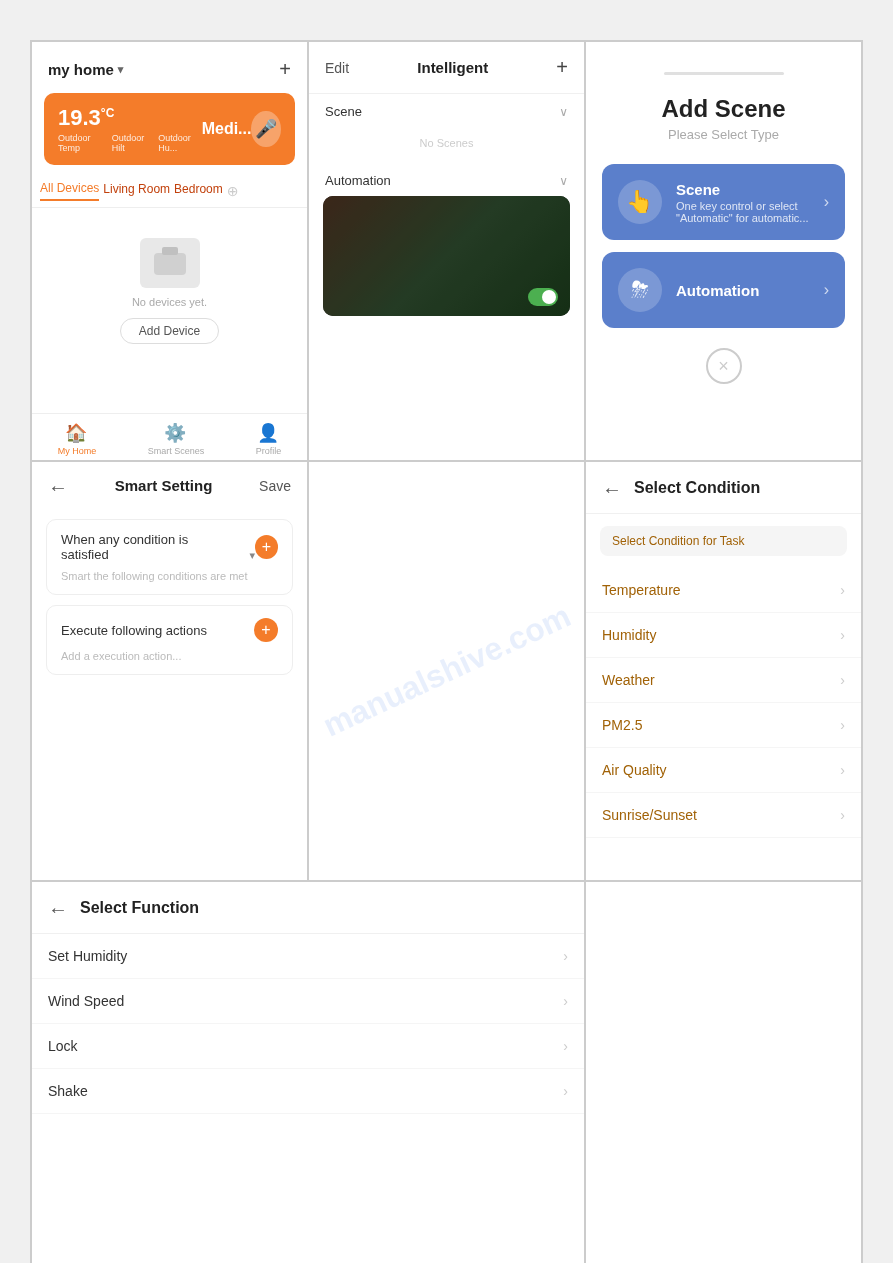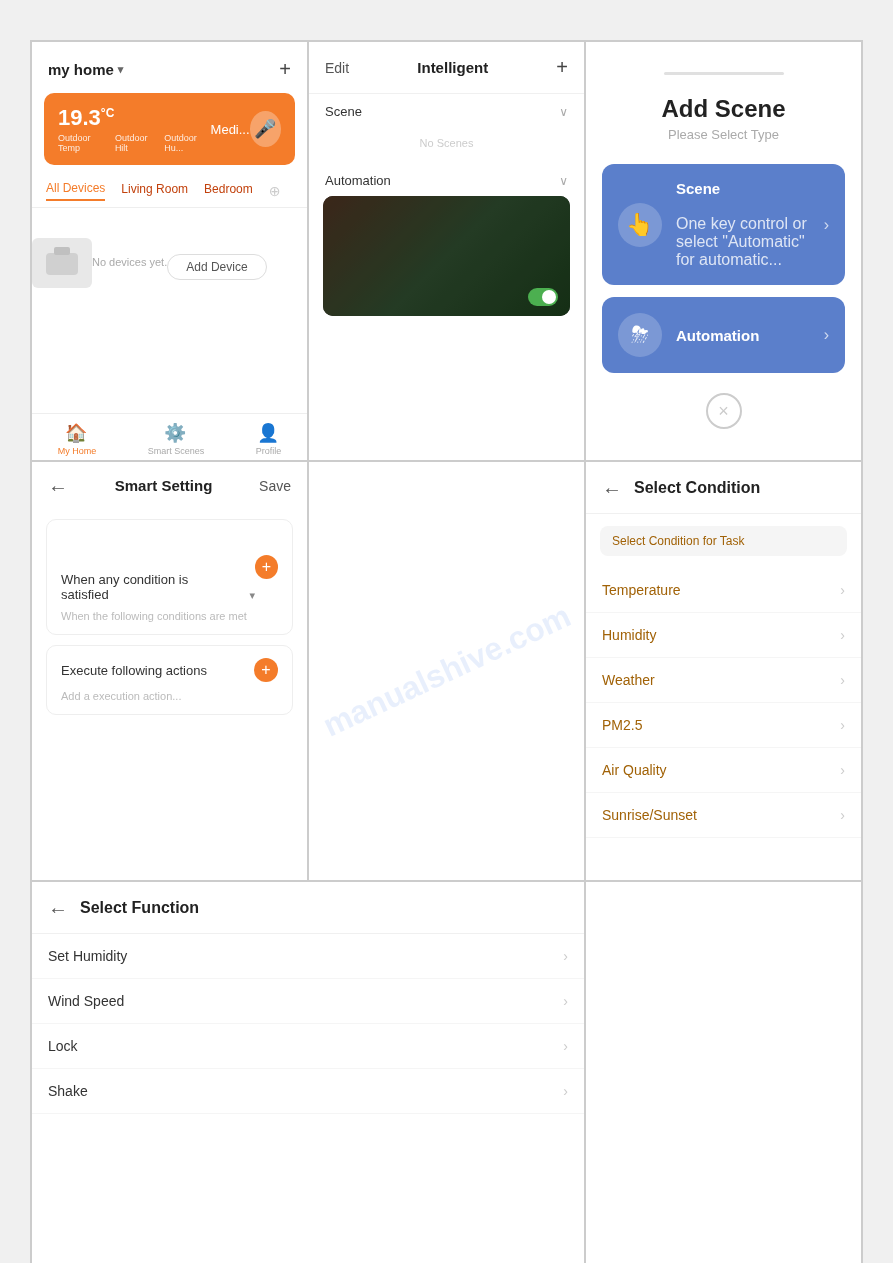--- a/index.html
+++ b/index.html
@@ -58,48 +58,48 @@
       display: flex;
       align-items: center;
       justify-content: space-between;
       color: #fff;
     }
     .weather-left { display: flex; flex-direction: column; }
     .weather-temp { font-size: 22px; font-weight: 700; }
     .weather-temp sup { font-size: 12px; }
     .weather-labels { display: flex; gap: 8px; margin-top: 2px; }
     .weather-label { font-size: 9px; color: rgba(255,255,255,0.85); }
-    .weather-center { font-size: 13px; font-weight: 400; text-align: center; }
+    .weather-center { font-size: 16px; font-weight: 700; text-align: center; }
     .weather-icon-circle {
       width: 36px; height: 36px;
       background: rgba(255,255,255,0.3);
       border-radius: 50%;
       display: flex; align-items: center; justify-content: center;
       font-size: 18px;
     }
     .tabs-row {
       display: flex;
       align-items: center;
-      padding: 6px 14px;
+      padding: 6px 8px;
       border-bottom: 1px solid #eee;
-      gap: 16px;
+      gap: 4px;
     }
     .tab-item {
       font-size: 12px;
       color: #c2410c;
       padding-bottom: 4px;
       cursor: pointer;
     }
     .tab-item.active {
       color: #f47c2a;
       border-bottom: 2px solid #f47c2a;
     }
     .room-icon { font-size: 14px; color: #ccc; }
     .no-devices-area {
-      display: flex; flex-direction: row; align-items: center;
+      display: flex; flex-direction: column; align-items: center;
       padding: 30px 0 20px;
     }
     .device-box-icon {
       width: 60px; height: 50px;
       background: #e8e8e8;
       border-radius: 6px;
       margin-bottom: 8px;
       display: flex; align-items: center; justify-content: center;
       font-size: 28px; color: #bbb;
     }
@@ -215,21 +215,21 @@
     .card-icon-circle {
       width: 44px; height: 44px;
       background: rgba(255,255,255,0.2);
       border-radius: 50%;
       display: flex; align-items: center; justify-content: center;
       font-size: 22px; color: #fff;
       margin-right: 14px; flex-shrink: 0;
     }
     .card-text { flex: 1; }
     .card-title { font-size: 15px; font-weight: 600; color: #fff; }
-    .card-desc { font-size: 16px; color: rgba(255,255,255,0.8); margin-top: 18px; }
+    .card-desc { font-size: 11px; color: rgba(255,255,255,0.8); margin-top: 2px; }
     .card-arrow { color: rgba(255,255,255,0.7); font-size: 16px; }
     .close-circle-btn {
       width: 36px; height: 36px;
       border: 2px solid #ccc;
       border-radius: 50%;
       display: flex; align-items: center; justify-content: center;
       font-size: 18px; color: #ccc;
       cursor: pointer;
       margin: 0 auto;
     }
@@ -267,21 +267,21 @@
       background: #fff;
       border: 1px solid #eee;
       border-radius: 10px;
       padding: 12px 14px;
     }
     .condition-header {
       display: flex; justify-content: space-between; align-items: center;
       margin-bottom: 8px;
     }
     .condition-title-row {
-      display: flex; align-items: flex-end; gap: 18px; margin-top: 40px;
+      display: flex; align-items: flex-end; gap: 18px;
     }
     .condition-title { font-size: 13px; color: #333; font-weight: 500; }
     .dropdown-arrow { font-size: 11px; color: #888; }
     .plus-orange {
       width: 24px; height: 24px;
       background: #f47c2a;
       border-radius: 50%;
       display: flex; align-items: center; justify-content: center;
       color: #fff; font-size: 16px; cursor: pointer;
     }
@@ -503,21 +503,21 @@
 
 
       <div class="condition-section">
         <div class="condition-header">
           <div class="condition-title-row">
             <span class="condition-title">When any condition is satisfied</span>
             <span class="dropdown-arrow">▾</span>
           </div>
           <div class="plus-orange">+</div>
         </div>
-        <div class="condition-desc">When the following conditions are met</div>
+        <div class="condition-desc">Smart the following conditions are met</div>
       </div>
 
       <div class="execute-section">
         <div class="execute-header">
           <span class="execute-title">Execute following actions</span>
           <div class="plus-orange">+</div>
         </div>
         <div class="execute-desc">Add a execution action...</div>
       </div>
     </div>

